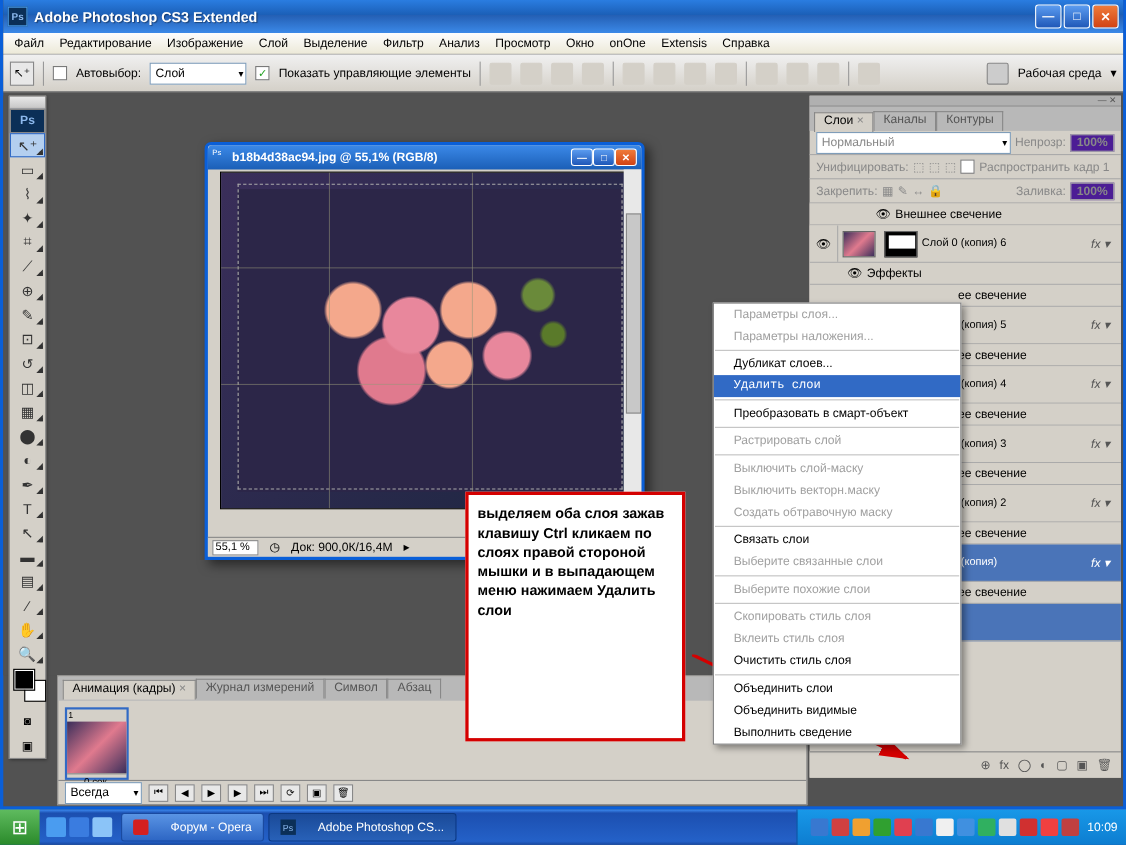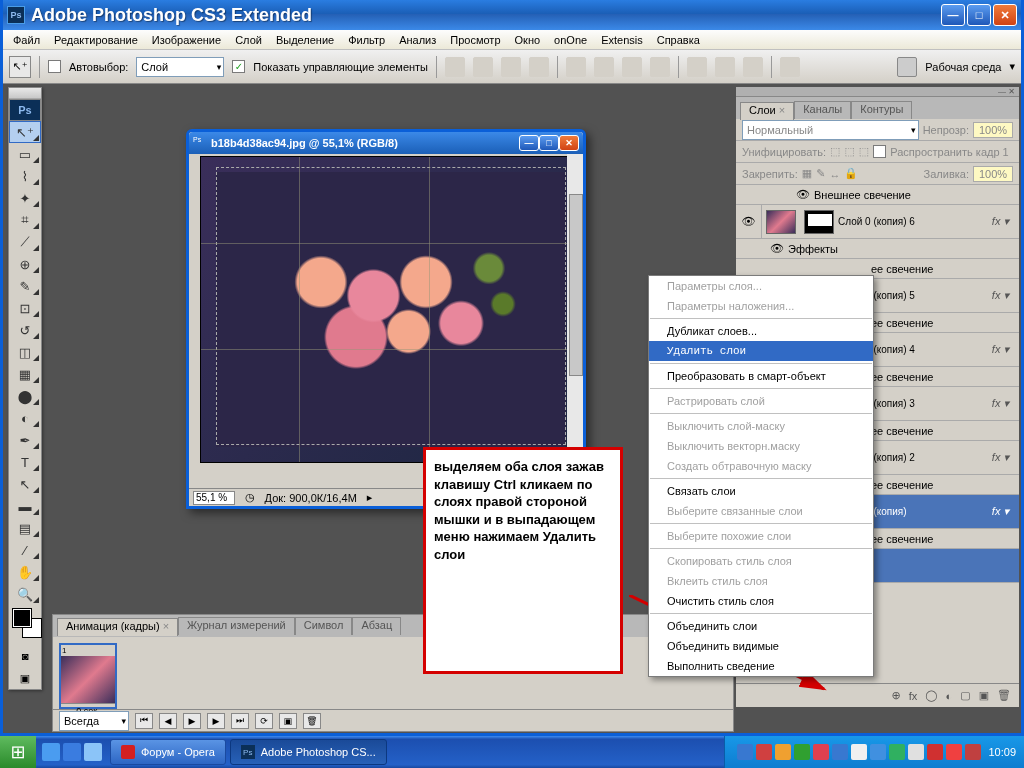--- a/index.html
+++ b/index.html
@@ -1,20 +1,20 @@
 <!DOCTYPE html>
 <html><head>
 <meta charset="utf-8">
 <style>
 *{box-sizing:border-box;margin:0;padding:0;font-family:Tahoma,Arial,sans-serif;font-size:11px;}
 body{width:1024px;height:768px;overflow:hidden;background:#3e6ea5;}
 .window{position:absolute;top:0;left:0;width:1024px;height:736px;background:#525252;border:3px solid #0a5fd8;border-top:none;}
 .titlebar{height:30px;background:linear-gradient(#2a7de1,#1b5fb7 45%,#245fb4 46%,#3b89e8);display:flex;align-items:center;padding:0 4px;color:#fff;}
 .titlebar .ps-badge{width:18px;height:18px;background:#0b2f57;border:1px solid #4a9de8;color:#8db9ee;font-size:9px;font-weight:bold;display:flex;align-items:center;justify-content:center;margin-right:6px;}
-.titlebar .title{flex:1;font-weight:bold;font-size:18px;text-shadow:1px 1px 1px rgba(0,0,0,.4);}
+.titlebar .title{flex:1;font-weight:bold;font-size:13px;text-shadow:1px 1px 1px rgba(0,0,0,.4);}
 .winbtns{display:flex;gap:2px;}
 .winbtn{width:24px;height:22px;border:1px solid #fff;border-radius:3px;display:flex;align-items:center;justify-content:center;color:#fff;font-weight:bold;}
 .winbtn.min{background:linear-gradient(#5b9cf0,#1f58b8);}
 .winbtn.max{background:linear-gradient(#5b9cf0,#1f58b8);}
 .winbtn.close{background:linear-gradient(#f07b3a,#d14314);}
 .menubar{height:20px;background:linear-gradient(#fdfdfd,#ece9d8);display:flex;align-items:center;padding:0 4px;gap:2px;border-bottom:1px solid #c0c0c0;}
 .menubar span{padding:2px 6px;cursor:default;}
 .optbar{height:34px;background:linear-gradient(#f0f0f0,#d4d0c8);display:flex;align-items:center;padding:0 6px;gap:8px;border-bottom:1px solid #888;}
 .optbar .sep{width:1px;height:22px;background:#999;}
 .movetool{width:22px;height:22px;background:#e8e8e8;border:1px solid #888;display:flex;align-items:center;justify-content:center;}
@@ -49,21 +49,21 @@
 .doc-window .vsc{position:absolute;right:0;top:22px;width:16px;height:340px;background:#e8e8e8;}
 .doc-window .vsc::before{content:"";position:absolute;top:40px;left:2px;width:12px;height:180px;background:#c8c8c8;border:1px solid #888;}
 
 .panels{position:absolute;top:87px;right:2px;width:283px;height:620px;background:#d4d0c8;}
 .ptabs{height:22px;background:#b8b8b8;display:flex;align-items:flex-end;padding:0 4px;gap:0;}
 .ptab{height:18px;padding:1px 8px;background:#b8b8b8;border:1px solid #888;border-bottom:none;color:#555;}
 .ptab.act{background:#d4d0c8;color:#000;position:relative;top:1px;}
 .ptab .x{margin-left:3px;color:#888;}
 .opts-row{height:22px;display:flex;align-items:center;padding:0 6px;gap:4px;border-bottom:1px solid #aaa;color:#888;}
 .opts-row .dd{color:#888;flex:1;}
-.opts-row .pct{width:40px;border:1px solid #aaa;background:#fef9c3;text-align:center;padding:1px;}
+.opts-row .pct{width:40px;border:1px solid #aaa;background:#4c1d95;text-align:center;padding:1px;font-weight:bold;}
 
 .layer-list{background:#d4d0c8;}
 .layer-row{height:34px;display:flex;align-items:center;border-bottom:1px solid #aaa;background:#d4d0c8;padding-right:6px;}
 .layer-row.sel{background:#4a74b8;color:#fff;}
 .layer-row .eye{width:26px;height:100%;border-right:1px solid #aaa;display:flex;align-items:center;justify-content:center;}
 .layer-row .thumb{width:30px;height:24px;background:linear-gradient(135deg,#3a2e5a,#e07a8e 50%,#3a2e5a);border:1px solid #666;margin:0 4px;}
 .layer-row .mask{width:30px;height:24px;background:#000;border:1px solid #666;margin:0 4px;position:relative;}
 .layer-row .mask::after{content:"";position:absolute;top:3px;left:3px;width:24px;height:12px;background:#fff;}
 .layer-row .lname{flex:1;font-size:10px;}
 .layer-row .fx{color:#555;font-style:italic;margin-right:4px;}
@@ -88,21 +88,21 @@
 .anim-panel .frame{width:58px;height:66px;border:2px solid #316ac5;background:#d4d0c8;}
 .anim-panel .frame .fimg{width:100%;height:48px;background:linear-gradient(135deg,#3a2e5a,#e07a8e 50%,#3a2e5a);border-bottom:1px solid #888;}
 .anim-panel .frame .ftime{text-align:center;font-size:9px;padding-top:2px;}
 .anim-panel .ctrls{height:22px;border-top:1px solid #888;display:flex;align-items:center;padding:0 6px;gap:6px;}
 .anim-panel .pbtn{width:18px;height:16px;background:#e8e8e8;border:1px solid #888;display:flex;align-items:center;justify-content:center;font-size:9px;}
 
 .taskbar{position:absolute;bottom:0;left:0;width:1024px;height:32px;background:linear-gradient(#3c8af0,#1c4fb0 10%,#2461c8 90%,#1848a0);display:flex;align-items:center;}
 .start{width:36px;height:32px;background:linear-gradient(#5fbb5f,#2a8a2a);display:flex;align-items:center;justify-content:center;color:#fff;font-size:18px;}
 .ql{display:flex;gap:3px;padding:0 6px;align-items:center;}
 .ql-i{width:18px;height:18px;border-radius:2px;}
-.tbtn{height:26px;padding:0 10px;margin:0 2px;background:linear-gradient(#5a94e4,#2d66c4);border:1px solid #1a4aa0;border-radius:3px;color:#fff;display:flex;align-items:center;gap:6px;max-width:180px;}
+.tbtn{height:26px;padding:0 10px;margin:0 2px;background:linear-gradient(#5a94e4,#2d66c4);border:1px solid #1a4aa0;border-radius:3px;color:#fff;display:flex;align-items:center;gap:20px;max-width:180px;}
 .tbtn.act{background:linear-gradient(#1a4a98,#2861b8);border:1px solid #0c3880;}
 .tray{margin-left:auto;height:32px;background:linear-gradient(#1898e8,#0d7dd0);display:flex;align-items:center;gap:3px;padding:0 8px 0 12px;border-left:1px solid #0a5ca8;}
 .tray-i{width:16px;height:16px;border-radius:2px;}
 .clock{color:#fff;padding-left:4px;}
 </style>
 </head>
 <body>
 
 <div class="window">
   <div class="titlebar">

